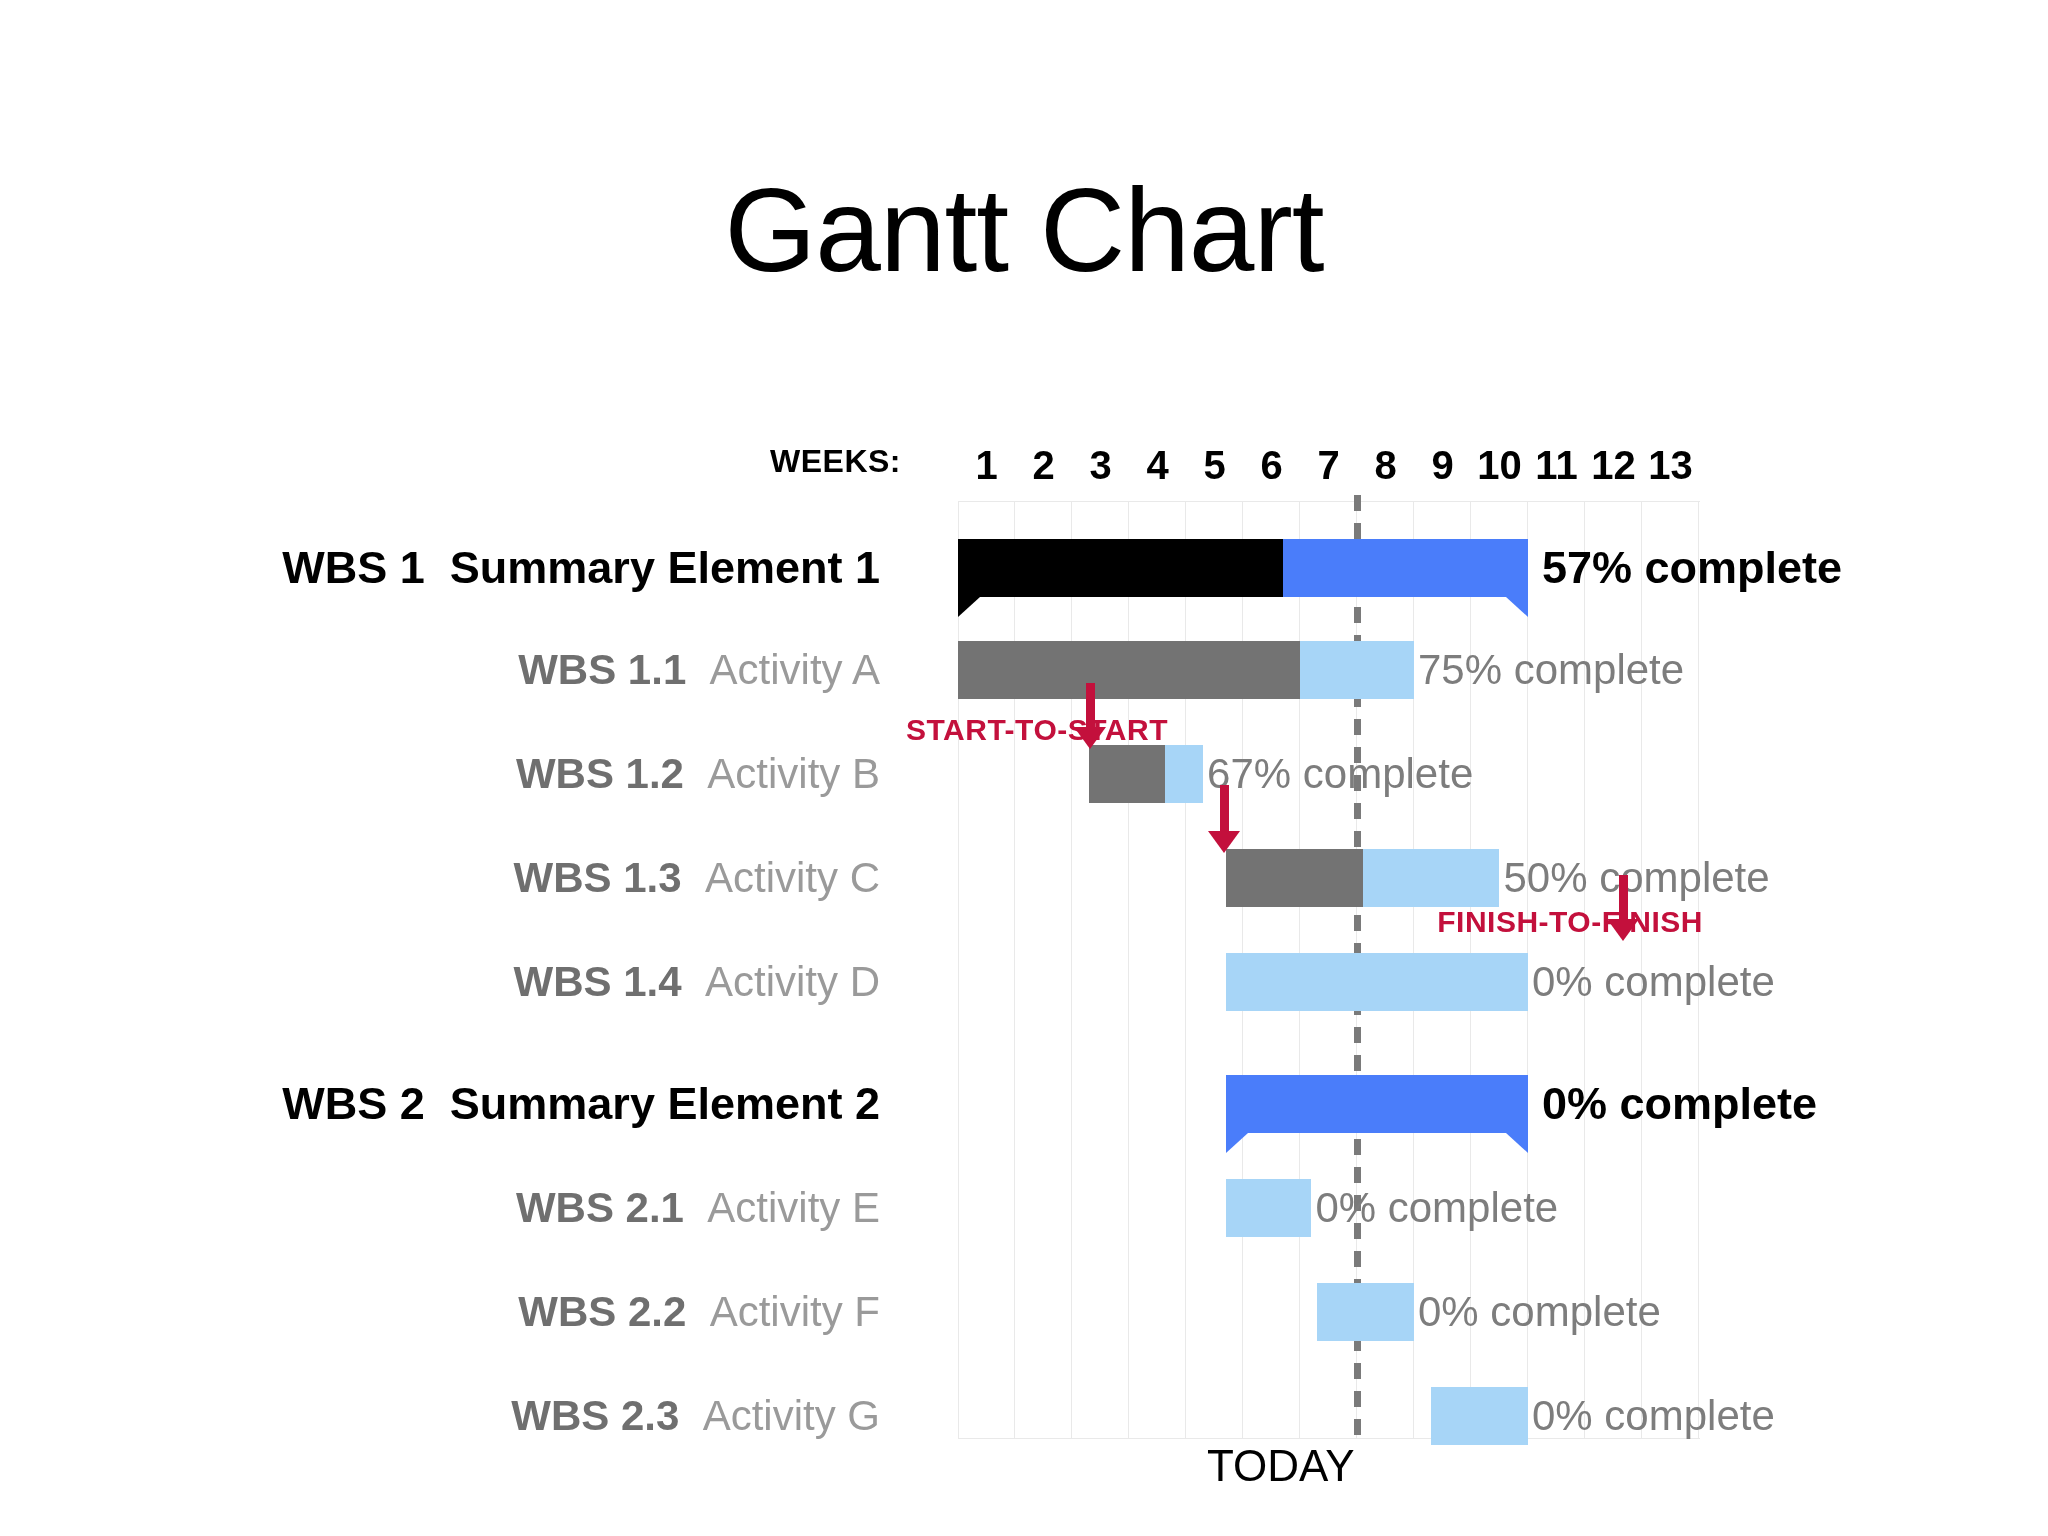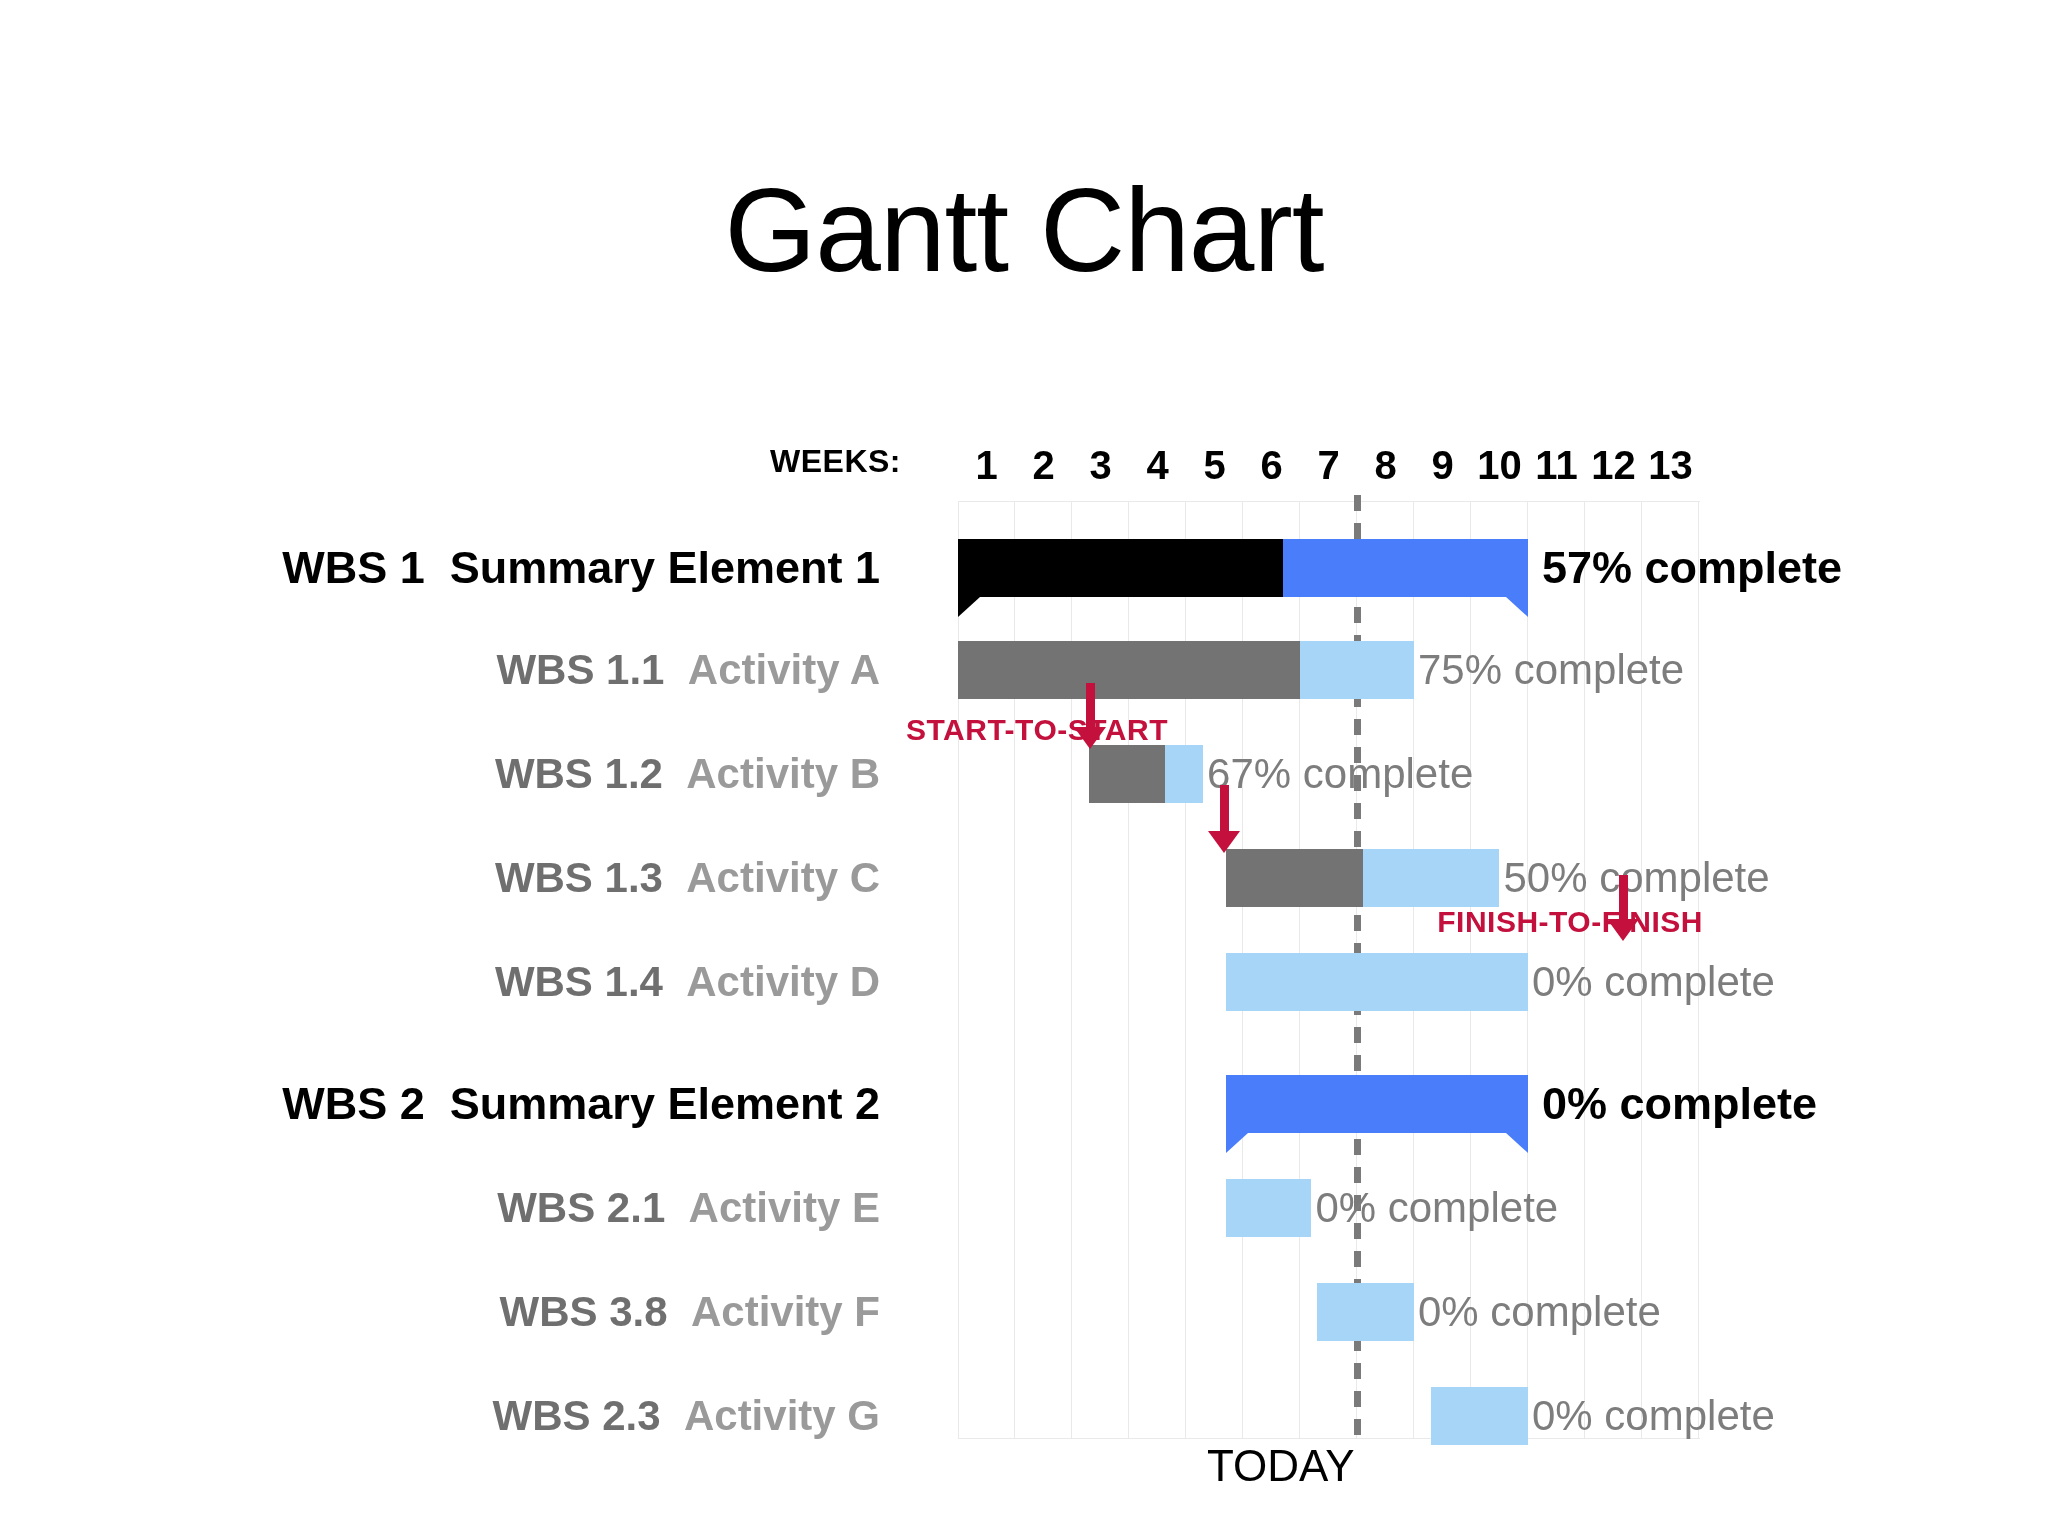--- a/index.html
+++ b/index.html
@@ -103,21 +103,21 @@
     font-size:45px;
     color:#000000;
     font-weight:bold;
   }
   .rowlabel.summary .elname{font-weight:bold;}
   .rowlabel.task{
     font-size:42px;
     color:#808080;
   }
   .rowlabel.task .wbs{color:#6f6f6f;font-weight:bold;}
-  .rowlabel.task .elname{color:#9a9a9a;font-weight:700;}
+  .rowlabel.task .elname{color:#9a9a9a;font-weight:400;}
 
   .bar-sum-wrap{position:absolute;height:78px;}
   .bar-sum-done{position:absolute;left:0;top:0;height:58px;background:#000000;}
   .bar-sum-rest{position:absolute;top:0;height:58px;background:#4a7dfa;}
   .tab-l{
     position:absolute;left:0;top:58px;width:0;height:0;
     border-left:22px solid #000000;
     border-bottom:20px solid transparent;
   }
   .tab-r{
@@ -250,21 +250,21 @@
     <div class="rowlabel task" style="top: 708px;"><span class="wbs">WBS 1.2</span>&nbsp;&nbsp;<span class="elname">Activity B</span></div>
     <div class="pct task" style="left: 1207.1px; top: 708px;">67% complete</div>
     <div class="rowlabel task" style="top: 812px;"><span class="wbs">WBS 1.3</span>&nbsp;&nbsp;<span class="elname">Activity C</span></div>
     <div class="pct task" style="left: 1503.5px; top: 812px;">50% complete</div>
     <div class="rowlabel task" style="top: 916px;"><span class="wbs">WBS 1.4</span>&nbsp;&nbsp;<span class="elname">Activity D</span></div>
     <div class="pct task" style="left: 1532px; top: 916px;">0% complete</div>
     <div class="rowlabel summary" style="top: 1038px;"><span class="wbs">WBS 2</span>&nbsp;&nbsp;<span class="elname">Summary Element 2</span></div>
     <div class="pct summary" style="left: 1542px; top: 1038px;">0% complete</div>
     <div class="rowlabel task" style="top: 1142px;"><span class="wbs">WBS 2.1</span>&nbsp;&nbsp;<span class="elname">Activity E</span></div>
     <div class="pct task" style="left: 1315.4px; top: 1142px;">0% complete</div>
-    <div class="rowlabel task" style="top: 1246px;"><span class="wbs">WBS 3.8</span>&nbsp;&nbsp;<span class="elname">Activity F</span></div>
+    <div class="rowlabel task" style="top: 1246px;"><span class="wbs">WBS 2.2</span>&nbsp;&nbsp;<span class="elname">Activity F</span></div>
     <div class="pct task" style="left: 1418px; top: 1246px;">0% complete</div>
     <div class="rowlabel task" style="top: 1350px;"><span class="wbs">WBS 2.3</span>&nbsp;&nbsp;<span class="elname">Activity G</span></div>
     <div class="pct task" style="left: 1532px; top: 1350px;">0% complete</div>
     <div class="dep-text" style="left: 0px; top: 672px; width: 1168px; text-align: right;">START-TO-START</div>
     <div class="dep-arrow" style="left: 1086px; top: 640px; width: 9px; height: 66px;">
       <div class="shaft" style="height: 44px;"></div>
       <div class="head" style="top: 44px;"></div>
     </div>
     <div class="dep-arrow" style="left: 1220px; top: 742px; width: 9px; height: 68px;">
       <div class="shaft" style="height: 46px;"></div>

